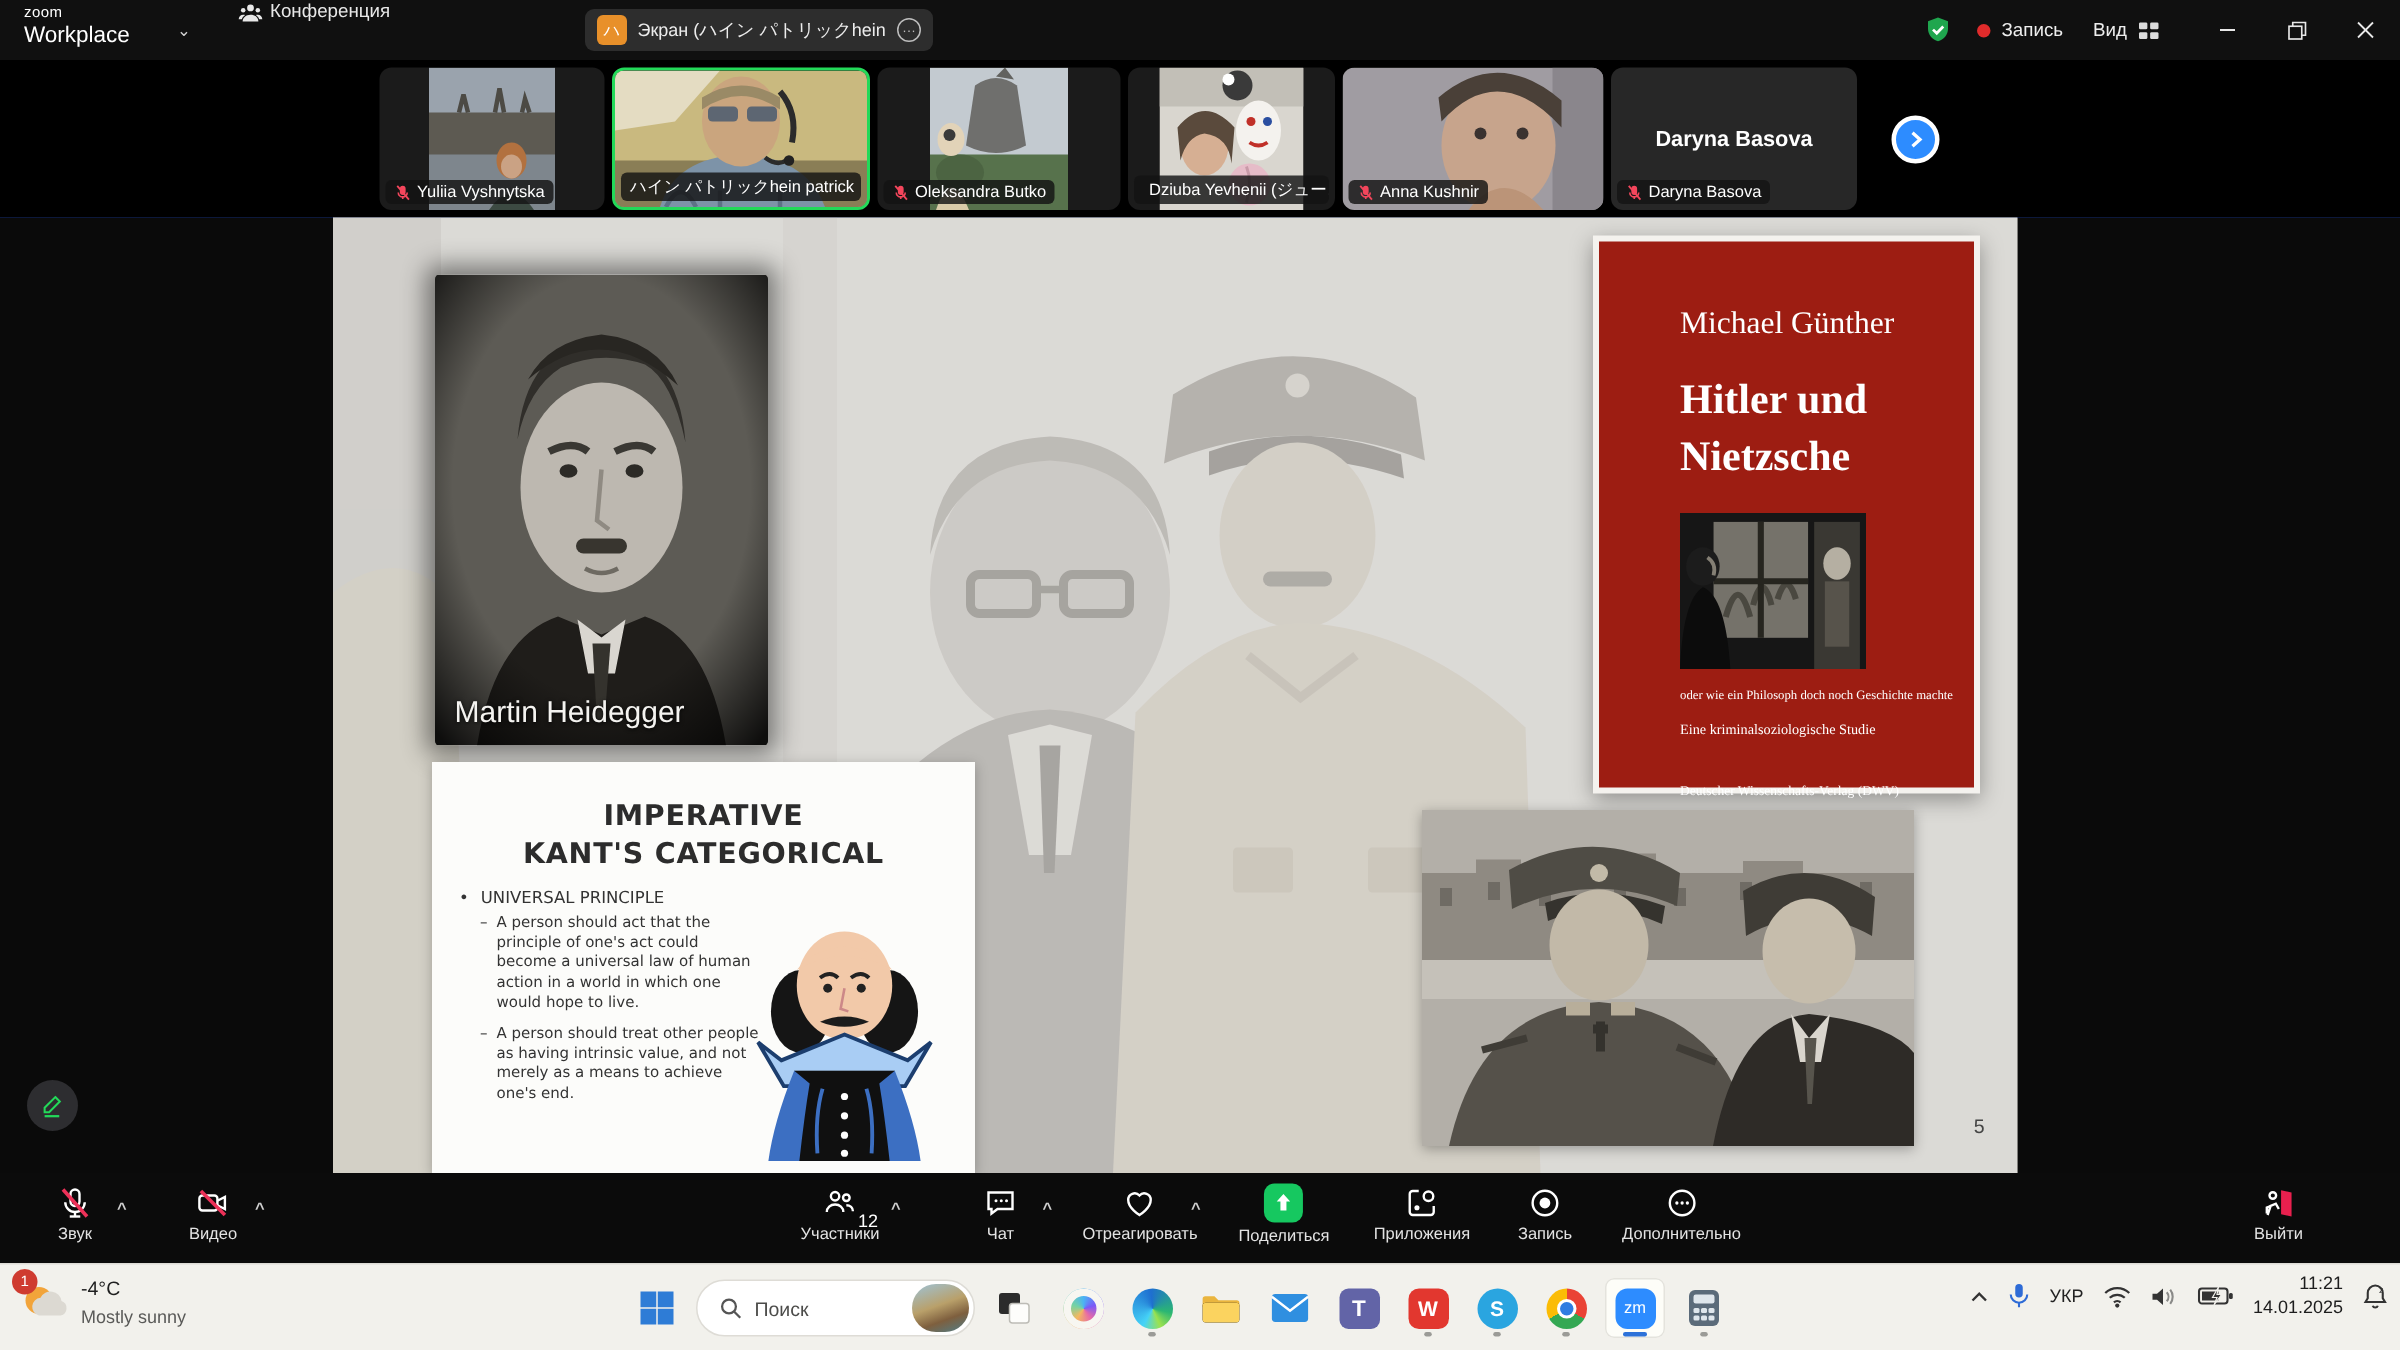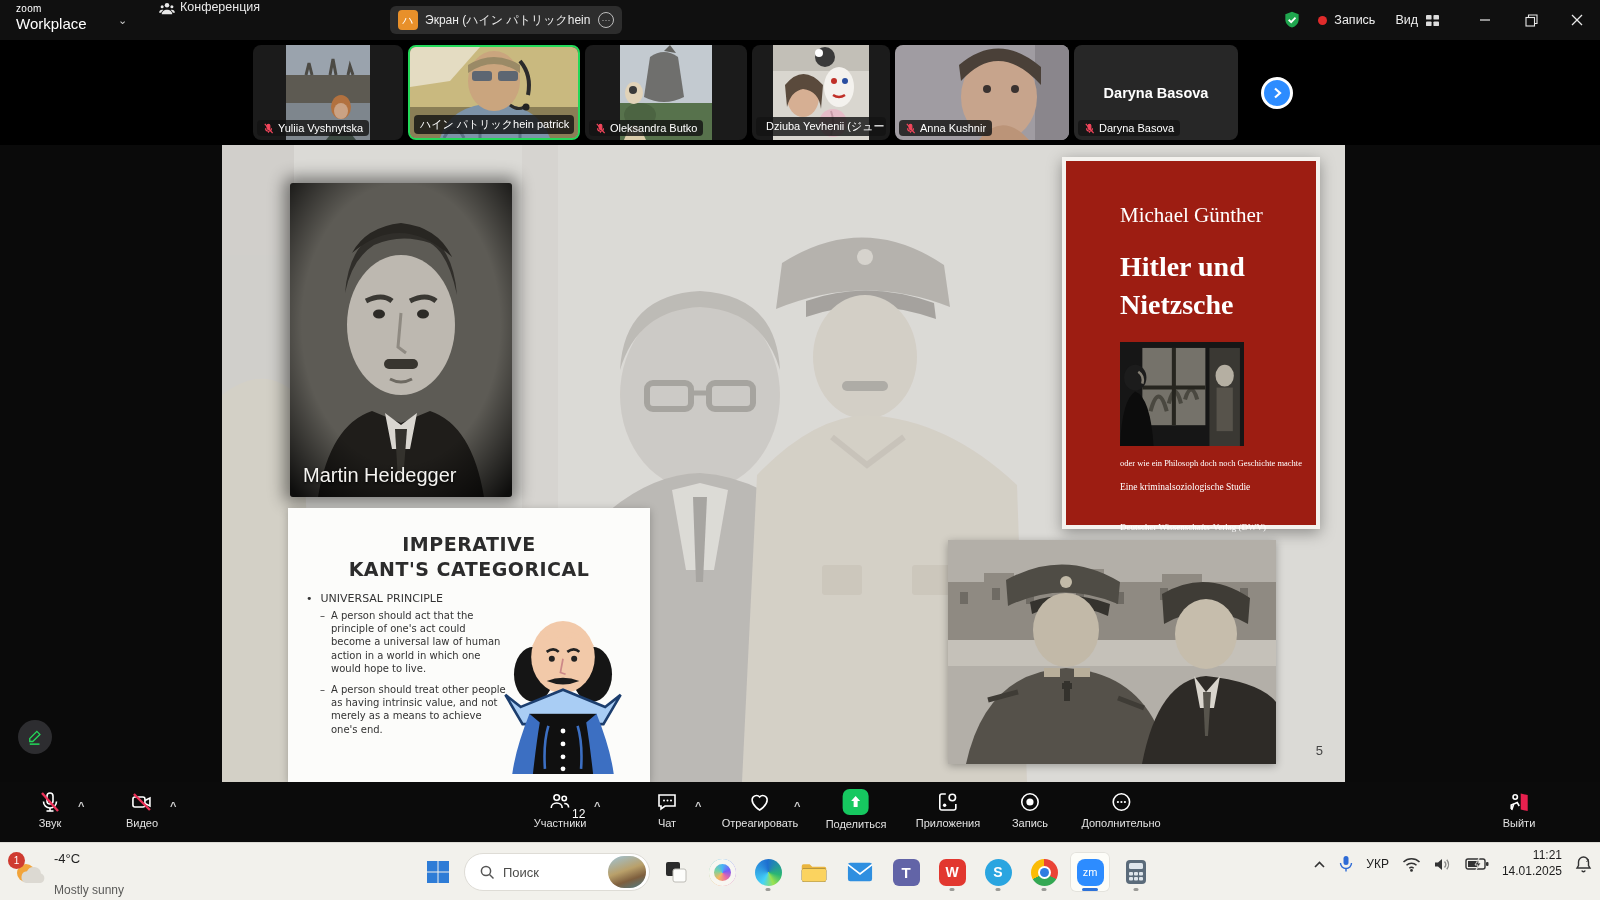--- a/index.html
+++ b/index.html
@@ -69,21 +69,21 @@
   .zcaret{position:absolute;top:10px;left:calc(50% + 28px);color:#cfcfcf;font-size:11px;font-weight:bold;}
   .zcount{position:absolute;top:4px;left:calc(50% + 12px);font-size:12px;color:#fff;margin-top:13px;}
   .share-btn{width:26px;height:26px;border-radius:7px;background:var(--share_green);display:flex;align-items:center;justify-content:center;margin-top:-1px;}
 
   
   .taskbar{position:relative;height:58px;background:var(--taskbar_bg);border-top:1px solid #dddcd6;color:#2b2b2b;}
   .weather{position:absolute;left:12px;top:8px;display:flex;align-items:center;gap:8px;}
   .wx-icon{position:relative;width:34px;height:34px;}
   .wx-badge{position:absolute;left:-4px;top:-5px;width:17px;height:17px;border-radius:50%;background:#cf3b30;color:#fff;font-size:10px;display:flex;align-items:center;justify-content:center;}
   .wx-temp{font-size:13px;color:#1f1f1f;}
-  .wx-desc{font-size:12px;color:#5a5a58;margin-top:17px;}
+  .wx-desc{font-size:12px;color:#5a5a58;margin-top:5px;}
   .tb-center{position:absolute;left:418px;top:0;height:58px;display:flex;align-items:center;gap:6px;}
   .tile40{position:relative;width:40px;height:40px;border-radius:6px;display:flex;align-items:center;justify-content:center;}
   .rundot{position:absolute;bottom:1px;left:50%;transform:translateX(-50%);width:5px;height:3px;border-radius:2px;background:#9b9b97;}
   .zoomtile{background:#fdfdf8;box-shadow:0 0 0 1px #e4e3dd inset;}
   .activebar{position:absolute;bottom:1px;left:50%;transform:translateX(-50%);width:16px;height:3px;border-radius:2px;background:#2d72d9;}
   .search-pill{display:flex;align-items:center;gap:8px;width:186px;height:38px;background:#fff;border:1px solid #dedcd6;border-radius:19px;padding-left:14px;overflow:hidden;}
   .search-text{flex:1;font-size:13px;color:#4c4c4a;}
   .bing-thumb{width:38px;height:32px;border-radius:16px;margin-right:3px;background:
     linear-gradient(160deg,#9ec3d8 0%,#b9a06a 45%,#7e5f3e 70%,#4f7f8a 100%);}
   .tray{position:absolute;right:8px;top:0;height:42px;display:flex;align-items:center;gap:13px;}

